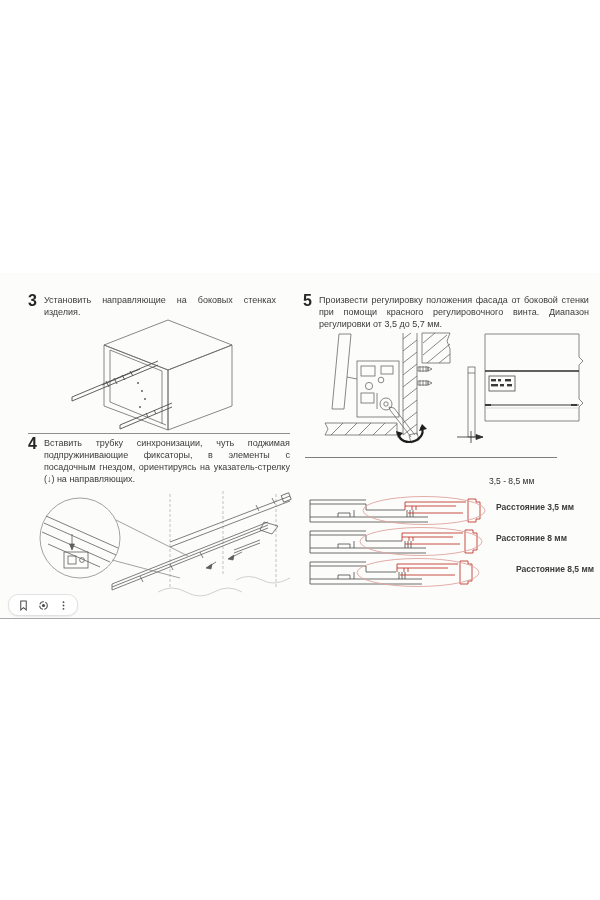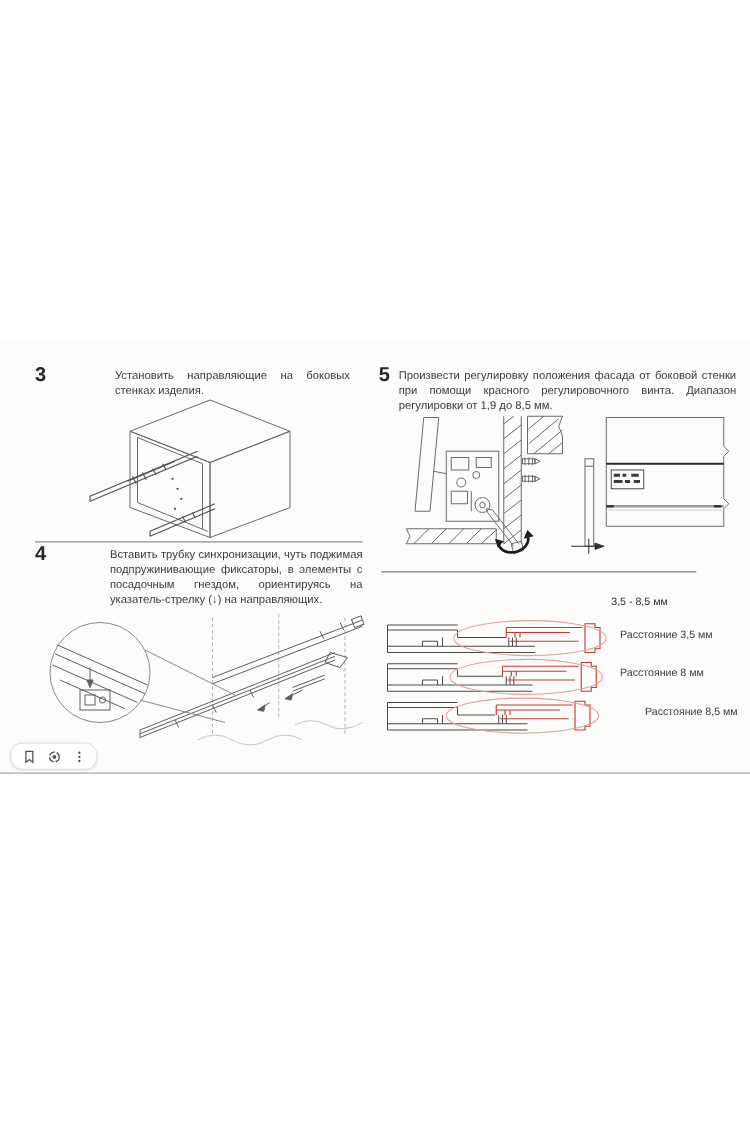--- a/index.html
+++ b/index.html
@@ -16,42 +16,42 @@
   .step{display:flex;align-items:flex-start;}
   .step-number{
     font-size:16px;font-weight:bold;color:#262626;line-height:14px;
     margin-right:7px;flex:0 0 auto;
   }
   .step-text{
     font-size:9px;line-height:12px;color:#3b3b3b;text-align:justify;
   }
   .divider{height:0;border-top:1px solid #8f8f8f;}
   .marks-title{font-size:9.5px;color:#3b3b3b;}
-  .mark-label{font-size:8.5px;color:#3b3b3b;white-space:nowrap;}
+  .mark-label{font-size:8.5px;color:#3b3b3b;white-space:nowrap;font-weight:bold;}
   .dim-label{font-size:8.5px;color:#2f2f2f;white-space:nowrap;}
   svg{display:block;}
   .viewer-toolbar{
     position:absolute;left:8px;top:594px;height:20px;
     display:flex;align-items:center;gap:2px;padding:0 5px;
     background:#ffffff;border:1px solid #e2e2e2;border-radius:10px;
     box-shadow:0 1px 2px rgba(0,0,0,.07);
   }
   .tb-btn{
     width:18px;height:18px;display:flex;align-items:center;justify-content:center;
     border:none;background:transparent;padding:0;cursor:pointer;
   }
 </style>
 </head>
 <body>
 
 <div class="page-scan">
 
   <div class="abs step" style="left:28px;top:21px;width:252px;">
     <span class="step-number">3</span>
-    <span class="step-text" style="width:232px;margin-left:48px;">Установить направляющие на боковых стенках изделия.</span>
+    <span class="step-text" style="width:232px;">Установить направляющие на боковых стенках изделия.</span>
   </div>
 
   <svg class="abs" style="left:62px;top:44px;" width="220" height="114" viewBox="0 0 220 114">
     <g fill="none" stroke="#6a6a6a" stroke-width="0.8">
       <polygon points="106,3 170,28 106,53 42,28"></polygon>
       <polygon points="170,28 170,89 106,113 106,53"></polygon>
       <polygon points="42,28 42,89 106,113 106,53"></polygon>
       <polyline points="48,33 48,85 104,108"></polyline>
       <line x1="48" y1="33" x2="100" y2="54"></line>
       <line x1="100" y1="54" x2="100" y2="107"></line>
@@ -76,21 +76,21 @@
         <circle cx="80" cy="74" r="0.9"></circle>
       <circle cx="78" cy="90" r="0.9"></circle>
         <circle cx="83" cy="82" r="0.9"></circle>
     </g>
   </svg>
 
   <div class="abs divider" style="left:28px;top:160px;width:262px;"></div>
 
   <div class="abs step" style="left:28px;top:164px;width:262px;">
     <span class="step-number">4</span>
-    <span class="step-text" style="width:246px;margin-left:44px;">Вставить трубку синхронизации, чуть поджимая подпружинивающие фиксаторы, в элементы с посадочным гнездом, ориентируясь на указатель-стрелку (↓) на направляющих.</span>
+    <span class="step-text" style="width:246px;">Вставить трубку синхронизации, чуть поджимая подпружинивающие фиксаторы, в элементы с посадочным гнездом, ориентируясь на указатель-стрелку (↓) на направляющих.</span>
   </div>
 
   <svg class="abs" style="left:20px;top:217px;" width="272" height="118" viewBox="0 0 272 118">
     <g fill="none" stroke="#a9a9a9" stroke-width="0.7" stroke-dasharray="3,2">
       <line x1="150" y1="4" x2="150" y2="98"></line>
       <line x1="203" y1="1" x2="203" y2="84"></line>
       <line x1="256" y1="4" x2="256" y2="98"></line>
     </g>
     <g fill="none" stroke="#bdbdbd" stroke-width="0.7">
       <path d="M138,102 q14,-8 28,0 q14,8 28,0 q14,-8 28,0"></path>
@@ -134,21 +134,21 @@
       <rect x="44" y="62" width="24" height="16"></rect>
       <rect x="48" y="66" width="8" height="8"></rect>
       <circle cx="62" cy="70" r="2.4"></circle>
       <line x1="52" y1="44" x2="52" y2="56"></line>
       <polygon points="52,60 49.6,54 54.4,54" fill="#5e5e5e"></polygon>
     </g>
   </svg>
 
   <div class="abs step" style="left:303px;top:21px;width:286px;">
     <span class="step-number">5</span>
-    <span class="step-text" style="width:270px;">Произвести регулировку положения фасада от боковой стенки при помощи красного регулировочного винта. Диапазон регулировки от 1,9 до 8,5 мм.</span>
+    <span class="step-text" style="width:270px;">Произвести регулировку положения фасада от боковой стенки при помощи красного регулировочного винта. Диапазон регулировки от 3,5 до 5,7 мм.</span>
   </div>
 
   <svg class="abs" style="left:323px;top:58px;" width="130" height="118" viewBox="0 0 130 118">
     <g fill="none" stroke="#6a6a6a" stroke-width="0.8">
 
       <polyline points="80,2 80,104"></polyline>
         <polyline points="94,2 94,104"></polyline>
       <line x1="80" y1="8" x2="88" y2="2"></line>
         <line x1="80" y1="20" x2="94" y2="9"></line>
       <line x1="80" y1="32" x2="94" y2="21"></line>

